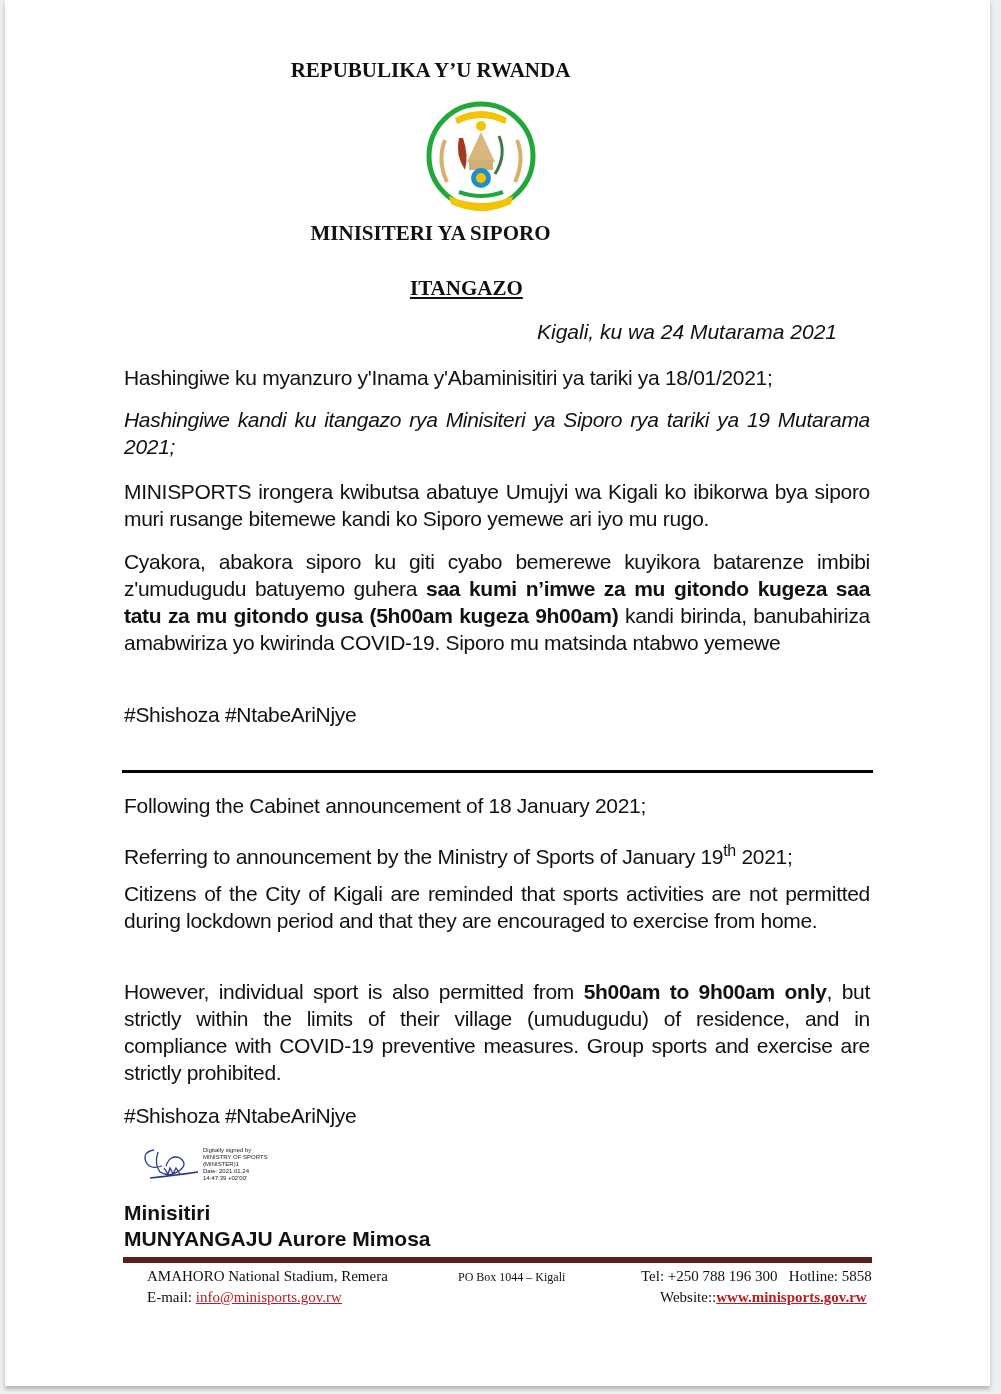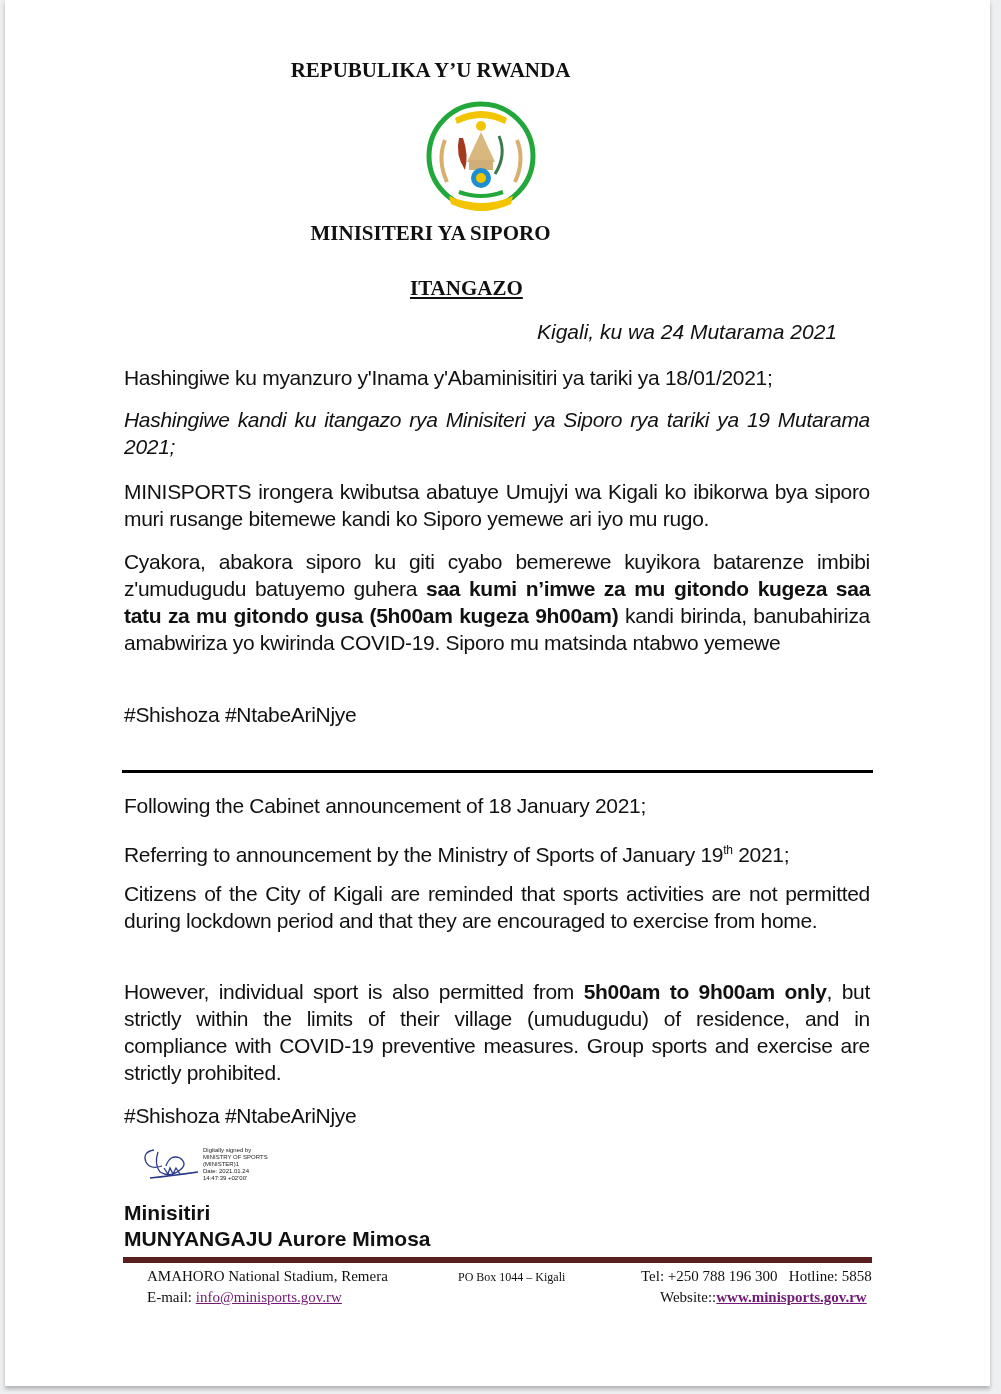--- a/index.html
+++ b/index.html
@@ -5,21 +5,21 @@
   html, body { margin:0; padding:0; }
   body { width:1001px; height:1394px; background:#eeeff1; position:relative; overflow:hidden; font-family:"Liberation Serif", serif; color:#111; }
   .page { position:absolute; left:5px; top:0; width:985px; height:1386px; background:#fff; box-shadow:0 3px 4px rgba(0,0,0,0.25); }
   .abs { position:absolute; }
   .hdr { left:0; width:851px; text-align:center; font-weight:bold; font-size:21px; }
   .para { position:absolute; left:119px; width:746px; font-family:"Liberation Sans Narrow","Liberation Sans", sans-serif; font-size:21px; line-height:27px; text-align:justify; letter-spacing:-0.3px; }
   .para b { font-weight:bold; }
   .divider { position:absolute; left:117px; width:751px; height:3px; background:#000; top:770px; }
   .footer-bar { position:absolute; left:118px; width:749px; height:6px; background:#5a2020; top:1257px; }
   .foot { position:absolute; font-size:15px; font-family:"Liberation Serif", serif;margin-left:30px; }
-  .foot a { color:#701a75; text-decoration:underline; }
+  .foot a { color:#b91c1c; text-decoration:underline; }
   .sig-text { position:absolute; font-family:"Liberation Sans", sans-serif; font-size:6px; line-height:7px; color:#222; }
 </style>
 </head>
 <body>
 
 <div class="page">
 
   <div class="abs hdr" style="top:58px;">REPUBULIKA Y’U RWANDA</div>
 
   <svg class="abs" style="left:414px; top:100px;" width="124" height="120" viewBox="0 0 124 120">
@@ -49,21 +49,21 @@
   <div class="para" style="top:478px;">MINISPORTS irongera kwibutsa abatuye Umujyi wa Kigali ko ibikorwa bya siporo muri rusange bitemewe kandi ko Siporo yemewe ari iyo mu rugo.</div>
   <div class="para" style="top:548px;">
     <span>Cyakora, abakora siporo ku giti cyabo bemerewe kuyikora batarenze imbibi z'umudugudu batuyemo guhera </span><b>saa kumi n’imwe za mu gitondo kugeza saa tatu za mu gitondo gusa (5h00am kugeza 9h00am)</b><span> kandi birinda, banubahiriza amabwiriza yo kwirinda COVID-19. Siporo mu matsinda ntabwo yemewe</span>
   </div>
   <div class="para" style="top:701px;">#Shishoza #NtabeAriNjye</div>
 
   <div class="divider"></div>
 
   <div class="para" style="top:792px;">Following the Cabinet announcement of 18 January 2021;</div>
   <div class="para" style="top:837px;">
-    <span>Referring to announcement by the Ministry of Sports of January 19</span><sup style="font-size:12px;margin-top:24px;">th</sup><span> 2021;</span>
+    <span>Referring to announcement by the Ministry of Sports of January 19</span><sup style="font-size:16px;margin-top:24px;">th</sup><span> 2021;</span>
   </div>
   <div class="para" style="top:880px;">Citizens of the City of Kigali are reminded that sports activities are not permitted during lockdown period and that they are encouraged to exercise from home.</div>
   <div class="para" style="top:978px;">
     <span>However, individual sport is also permitted from </span><b>5h00am to 9h00am only</b><span>, but strictly within the limits of their village (umudugudu) of residence, and in compliance with COVID-19 preventive measures. Group sports and exercise are strictly prohibited.</span>
   </div>
   <div class="para" style="top:1102px;">#Shishoza #NtabeAriNjye</div>
 
   <svg class="abs" style="left:135px; top:1146px;" width="62" height="36" viewBox="0 0 62 36">
     <path d="M14 4 Q2 6 6 16 Q10 24 22 20 M18 6 Q14 18 20 26 Q30 32 40 24 Q48 18 40 12 Q30 8 26 20 M24 22 L28 28 L30 22 L33 28 L36 22 L40 28 M10 32 Q30 30 58 26" stroke="#2a3a8a" stroke-width="1.3" fill="none"></path>
   </svg>

